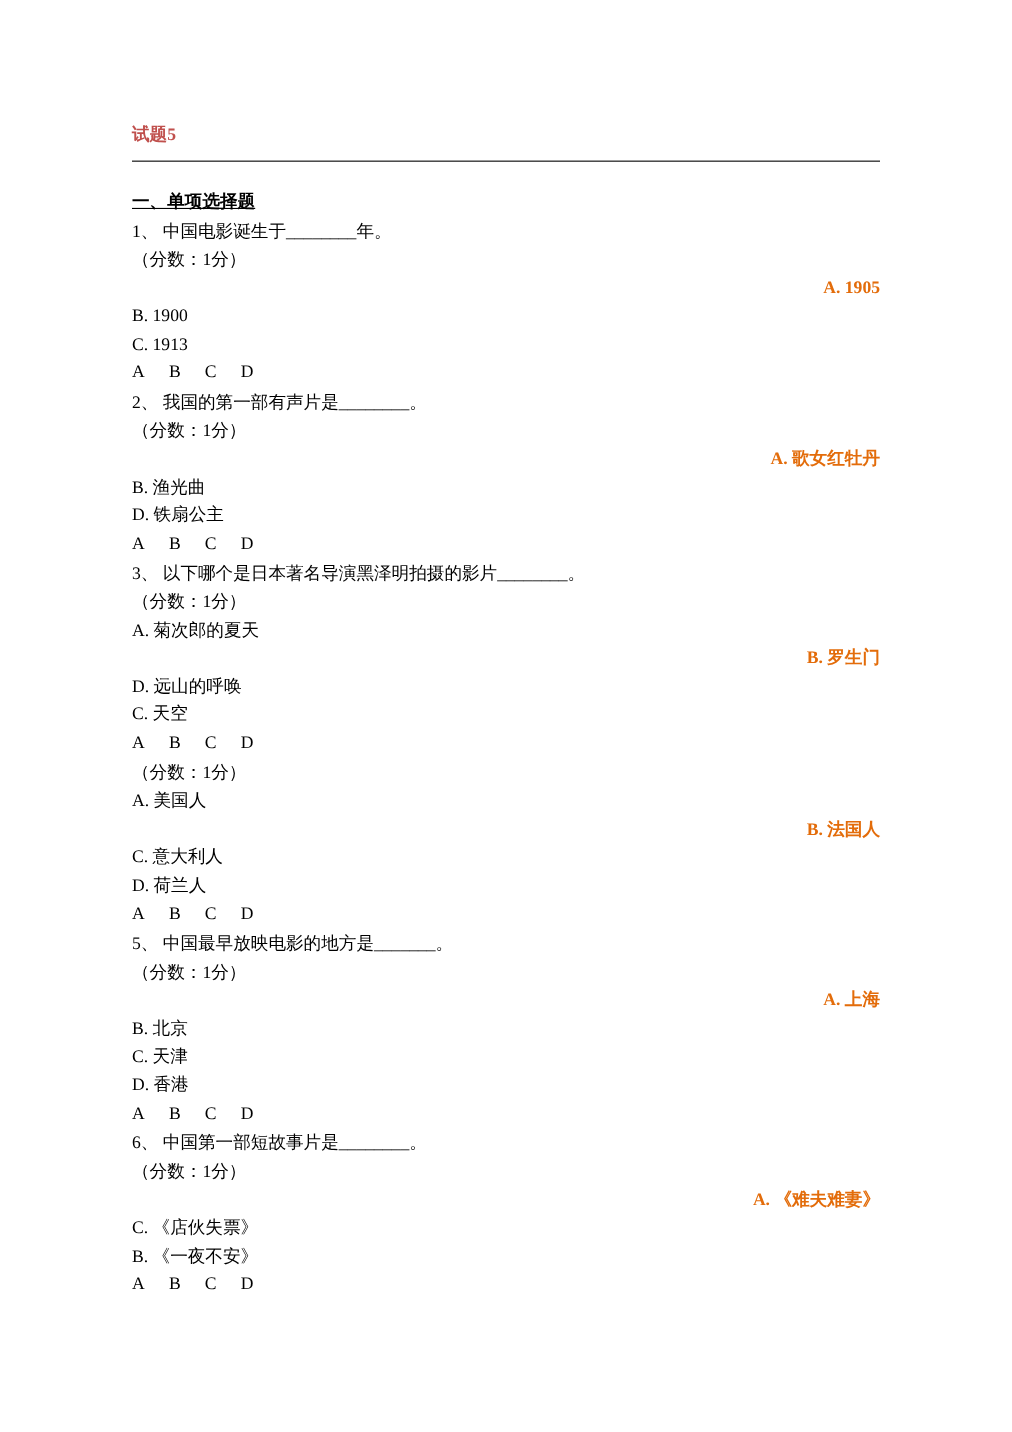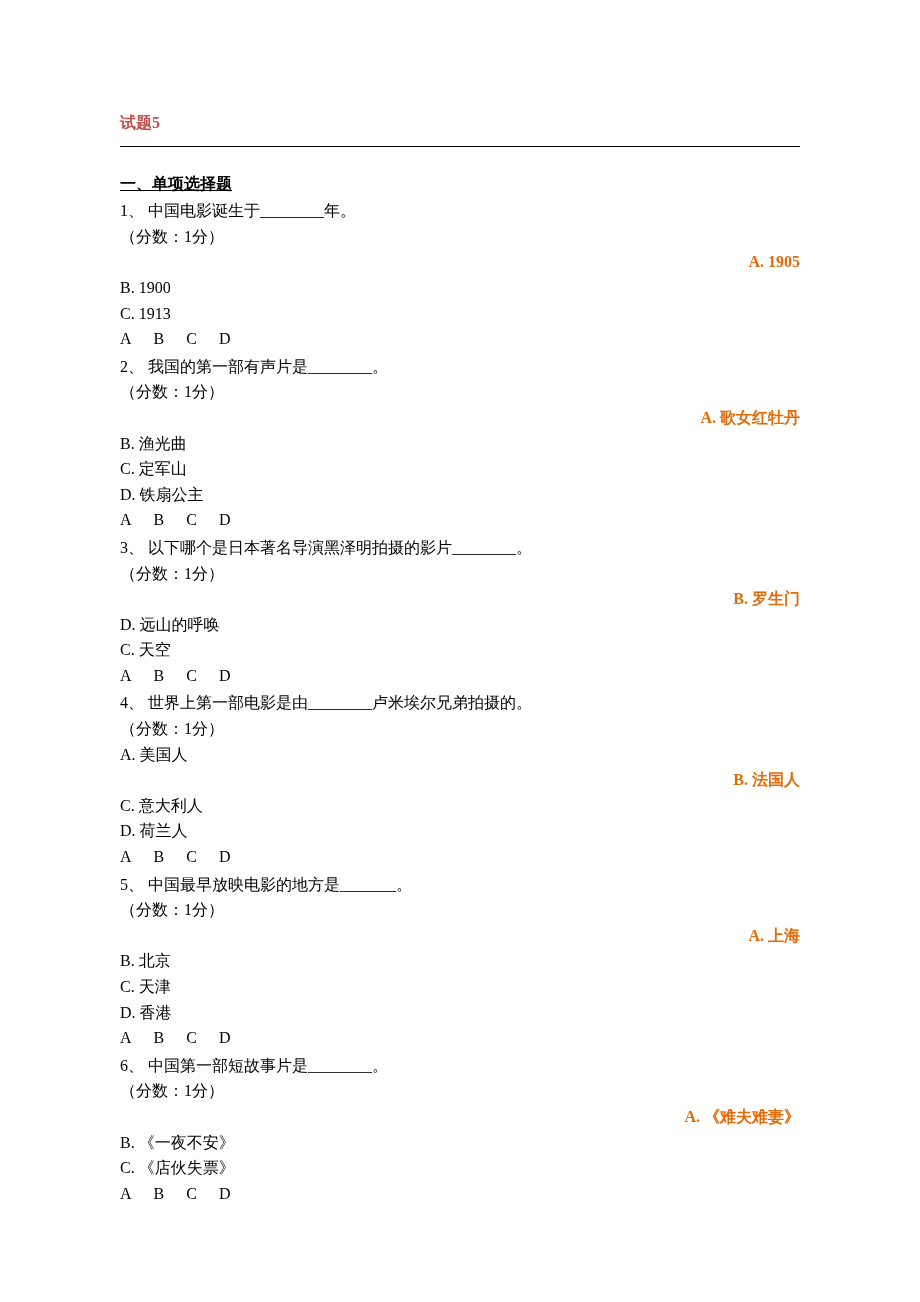--- a/index.html
+++ b/index.html
@@ -69,51 +69,50 @@
       <p class="opt highlight">A. 1905</p>
       <p class="opt">B. 1900</p>
       <p class="opt">C. 1913</p>
       <p class="abcd"><span>A</span><span>B</span><span>C</span><span>D</span></p>
     </div>
     <div class="question">
       <p class="q-line"><span>2、</span><span> 我国的第一部有声片是________。</span></p>
       <p class="score">（分数：1分）</p>
       <p class="opt highlight">A. 歌女红牡丹</p>
       <p class="opt">B. 渔光曲</p>
-      <p class="opt">C. 定军山</p>
       <p class="opt">D. 铁扇公主</p>
       <p class="abcd"><span>A</span><span>B</span><span>C</span><span>D</span></p>
     </div>
     <div class="question">
       <p class="q-line"><span>3、</span><span> 以下哪个是日本著名导演黑泽明拍摄的影片________。</span></p>
       <p class="score">（分数：1分）</p>
+      <p class="opt">A. 菊次郎的夏天</p>
       <p class="opt highlight">B. 罗生门</p>
       <p class="opt">D. 远山的呼唤</p>
       <p class="opt">C. 天空</p>
       <p class="abcd"><span>A</span><span>B</span><span>C</span><span>D</span></p>
     </div>
     <div class="question">
-      <p class="q-line"><span>4、</span><span> 世界上第一部电影是由________卢米埃尔兄弟拍摄的。</span></p>
       <p class="score">（分数：1分）</p>
       <p class="opt">A. 美国人</p>
       <p class="opt highlight">B. 法国人</p>
       <p class="opt">C. 意大利人</p>
       <p class="opt">D. 荷兰人</p>
       <p class="abcd"><span>A</span><span>B</span><span>C</span><span>D</span></p>
     </div>
     <div class="question">
       <p class="q-line"><span>5、</span><span> 中国最早放映电影的地方是_______。</span></p>
       <p class="score">（分数：1分）</p>
       <p class="opt highlight">A. 上海</p>
       <p class="opt">B. 北京</p>
       <p class="opt">C. 天津</p>
       <p class="opt">D. 香港</p>
       <p class="abcd"><span>A</span><span>B</span><span>C</span><span>D</span></p>
     </div>
     <div class="question">
       <p class="q-line"><span>6、</span><span> 中国第一部短故事片是________。</span></p>
       <p class="score">（分数：1分）</p>
       <p class="opt highlight">A. 《难夫难妻》</p>
+      <p class="opt">C. 《店伙失票》</p>
       <p class="opt">B. 《一夜不安》</p>
-      <p class="opt">C. 《店伙失票》</p>
       <p class="abcd"><span>A</span><span>B</span><span>C</span><span>D</span></p>
     </div>
   </div>
 
 </body></html>

